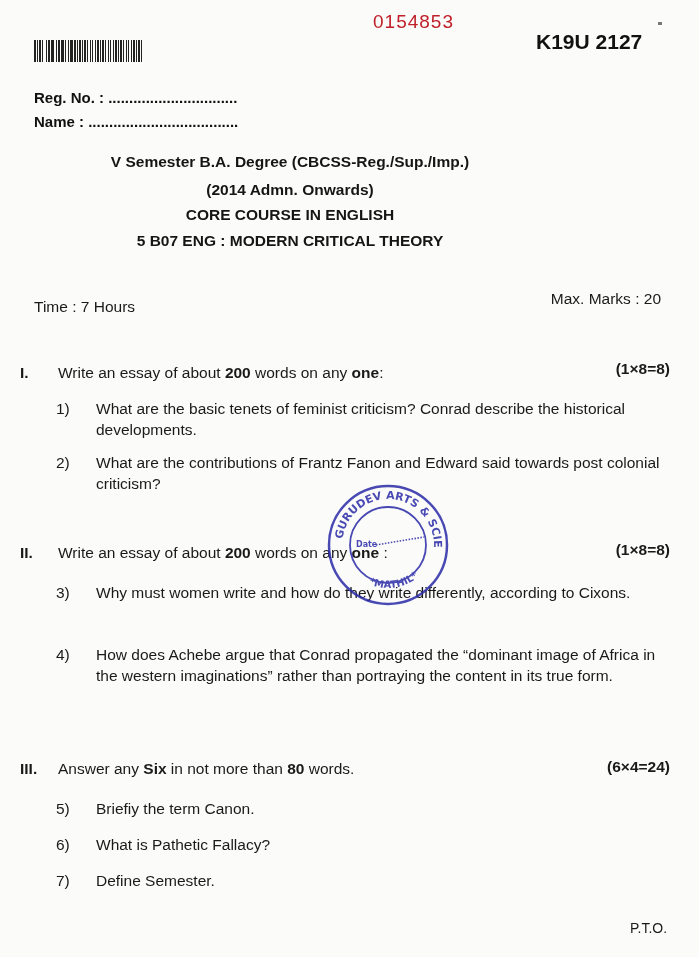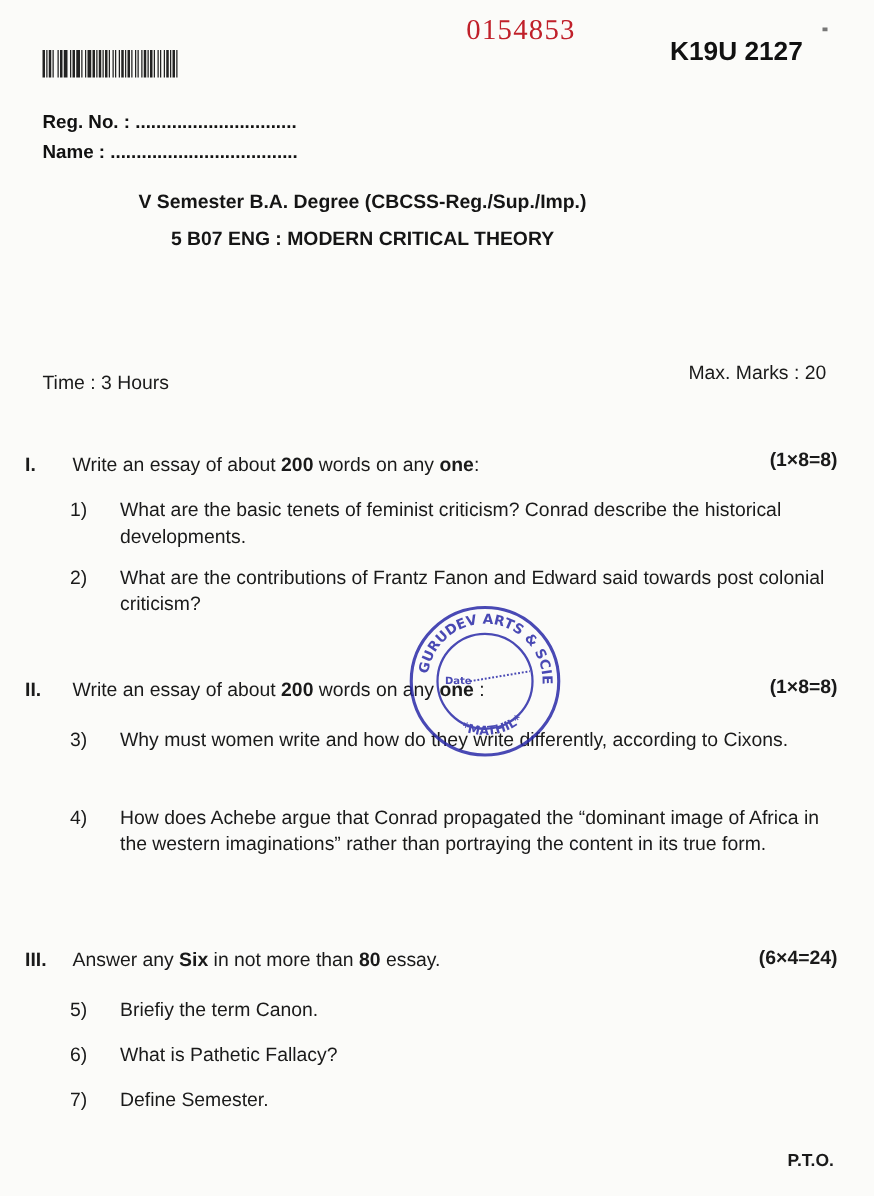--- a/index.html
+++ b/index.html
@@ -5,37 +5,37 @@
   html, body { margin: 0; padding: 0; }
   body {
     width: 699px; height: 957px; position: relative; overflow: hidden;
     background: #fbfbf9;
     font-family: "Liberation Sans", sans-serif;
     color: #1a1a1a;
   }
   .abs { position: absolute; }
   .barcode { left: 34px; top: 40px; width: 166px; height: 22px; display: flex; align-items: stretch; gap: 0; }
   .barcode span { display: inline-block; background: #222; height: 100%; }
-  .serial { left: 373px; top: 11px; font-family: Liberation Serif, serif; color: #c0202a; font-size: 23px; letter-spacing: 1px; }
+  .serial { left: 373px; top: 11px; font-family: Liberation Sans, sans-serif; color: #c0202a; font-size: 19px; letter-spacing: 1px; }
   .code { left: 536px; top: 30px; font-weight: bold; font-size: 21px; color: #111; }
   .dot-mark { left: 658px; top: 22px; width: 4px; height: 3px; background: #777; }
   .field { left: 34px; font-weight: bold; font-size: 15px; color: #111; }
   .header-block { left: 0; width: 580px; top: 170px; text-align: center; font-weight: bold; font-size: 15.5px; line-height: 24.5px; color: #151515; }
   .header-block div { position: relative; }
   .meta-left { left: 34px; top: 298px; font-size: 15.5px; }
   .meta-right { right: 38px; top: 290px; font-size: 15.5px; }
   .section { left: 20px; width: 650px; font-size: 15.5px; }
   .section .roman { position: absolute; left: 0; font-weight: bold; }
   .section .instr { position: absolute; left: 38px; }
   .section .marks { position: absolute; right: 0; font-weight: bold; }
   .q { left: 56px; width: 615px; font-size: 15.5px; line-height: 21px; }
   .q .num { position: absolute; left: 0; }
   .q .txt { position: absolute; left: 40px; width: 580px; }
   b { font-weight: bold; margin-top: 47px; }
-  .pto { left: 630px; top: 920px; font-weight: bold; font-size: 14px; }
+  .pto { left: 630px; top: 920px; font-weight: normal; font-size: 14px; }
   .stamp { left: 326px; top: 483px; width: 124px; height: 124px; pointer-events: none; opacity: 0.85; }
 </style>
 </head>
 <body>
 
 <div class="abs barcode" id="barcode">
     <span style="width: 2px; background: rgb(34, 34, 34);"></span>
     <span style="width: 1px; background: transparent;"></span>
     <span style="width: 1px; background: rgb(34, 34, 34);"></span>
     <span style="width: 1px; background: transparent;"></span>
@@ -119,24 +119,26 @@
 
 <div class="abs serial">0154853</div>
 <div class="abs code">K19U 2127</div>
 <div class="abs dot-mark"></div>
 
 <div class="abs field" style="top:89px">Reg. No. : ...............................</div>
 <div class="abs field" style="top:113px">Name : ....................................</div>
 
 <div class="abs header-block">
   <div style="left:0px;top:-20px">V Semester B.A. Degree (CBCSS-Reg./Sup./Imp.)</div>
+  <div style="left:0px;top:-17px">(2014 Admn. Onwards)</div>
+  <div style="left:0px;top:-16px">CORE COURSE IN ENGLISH</div>
   <div style="left:0px;top:-15px">5 B07 ENG : MODERN CRITICAL THEORY</div>
 </div>
 
-<div class="abs meta-left">Time : 3 Hours</div>
+<div class="abs meta-left">Time : 7 Hours</div>
 <div class="abs meta-right">Max. Marks : 20</div>
 
 <div class="abs section" style="top:364px">
   <span class="roman">I.</span>
   <span class="instr"><span>Write an essay of about </span><b>200</b><span> words on any </span><b>one</b><span>:</span></span>
   <span class="marks" style="top:-4px">(1×8=8)</span>
 </div>
 <div class="abs q" style="top:398px">
   <span class="num">1)</span>
   <span class="txt">What are the basic tenets of feminist criticism? Conrad describe the historical developments.</span>
@@ -155,21 +157,21 @@
   <span class="num">3)</span>
   <span class="txt">Why must women write and how do they write differently, according to Cixons.</span>
 </div>
 <div class="abs q" style="top:644px">
   <span class="num">4)</span>
   <span class="txt">How does Achebe argue that Conrad propagated the “dominant image of Africa in the western imaginations” rather than portraying the content in its true form.</span>
 </div>
 
 <div class="abs section" style="top:760px">
   <span class="roman">III.</span>
-  <span class="instr"><span>Answer any </span><b>Six</b><span> in not more than </span><b>80</b><span> essay.</span></span>
+  <span class="instr"><span>Answer any </span><b>Six</b><span> in not more than </span><b>80</b><span> words.</span></span>
   <span class="marks" style="top:-2px">(6×4=24)</span>
 </div>
 <div class="abs q" style="top:798px">
   <span class="num">5)</span>
   <span class="txt">Briefiy the term Canon.</span>
 </div>
 <div class="abs q" style="top:834px">
   <span class="num">6)</span>
   <span class="txt">What is Pathetic Fallacy?</span>
 </div>

